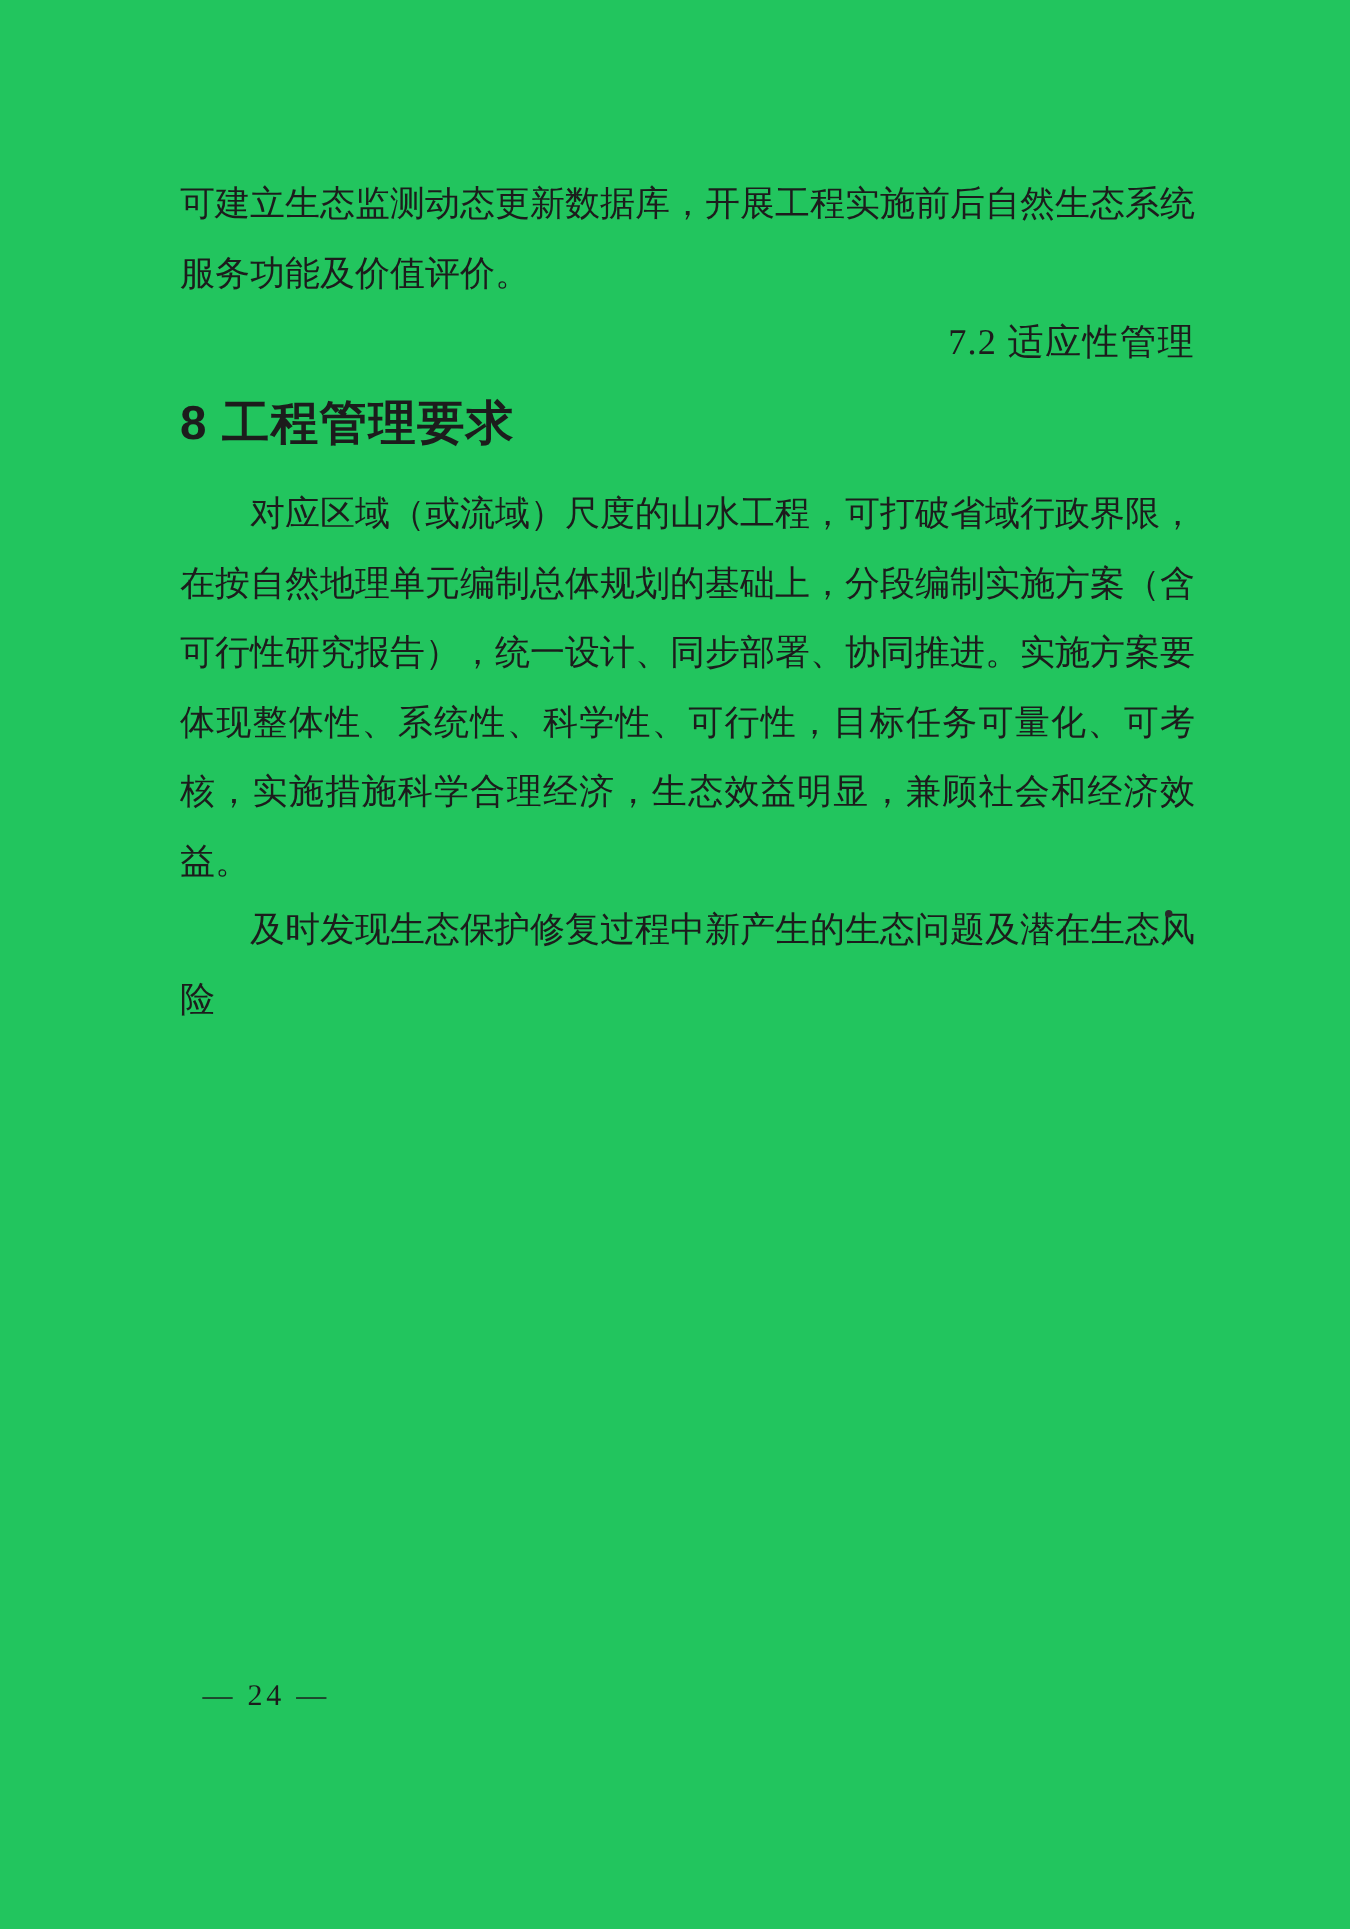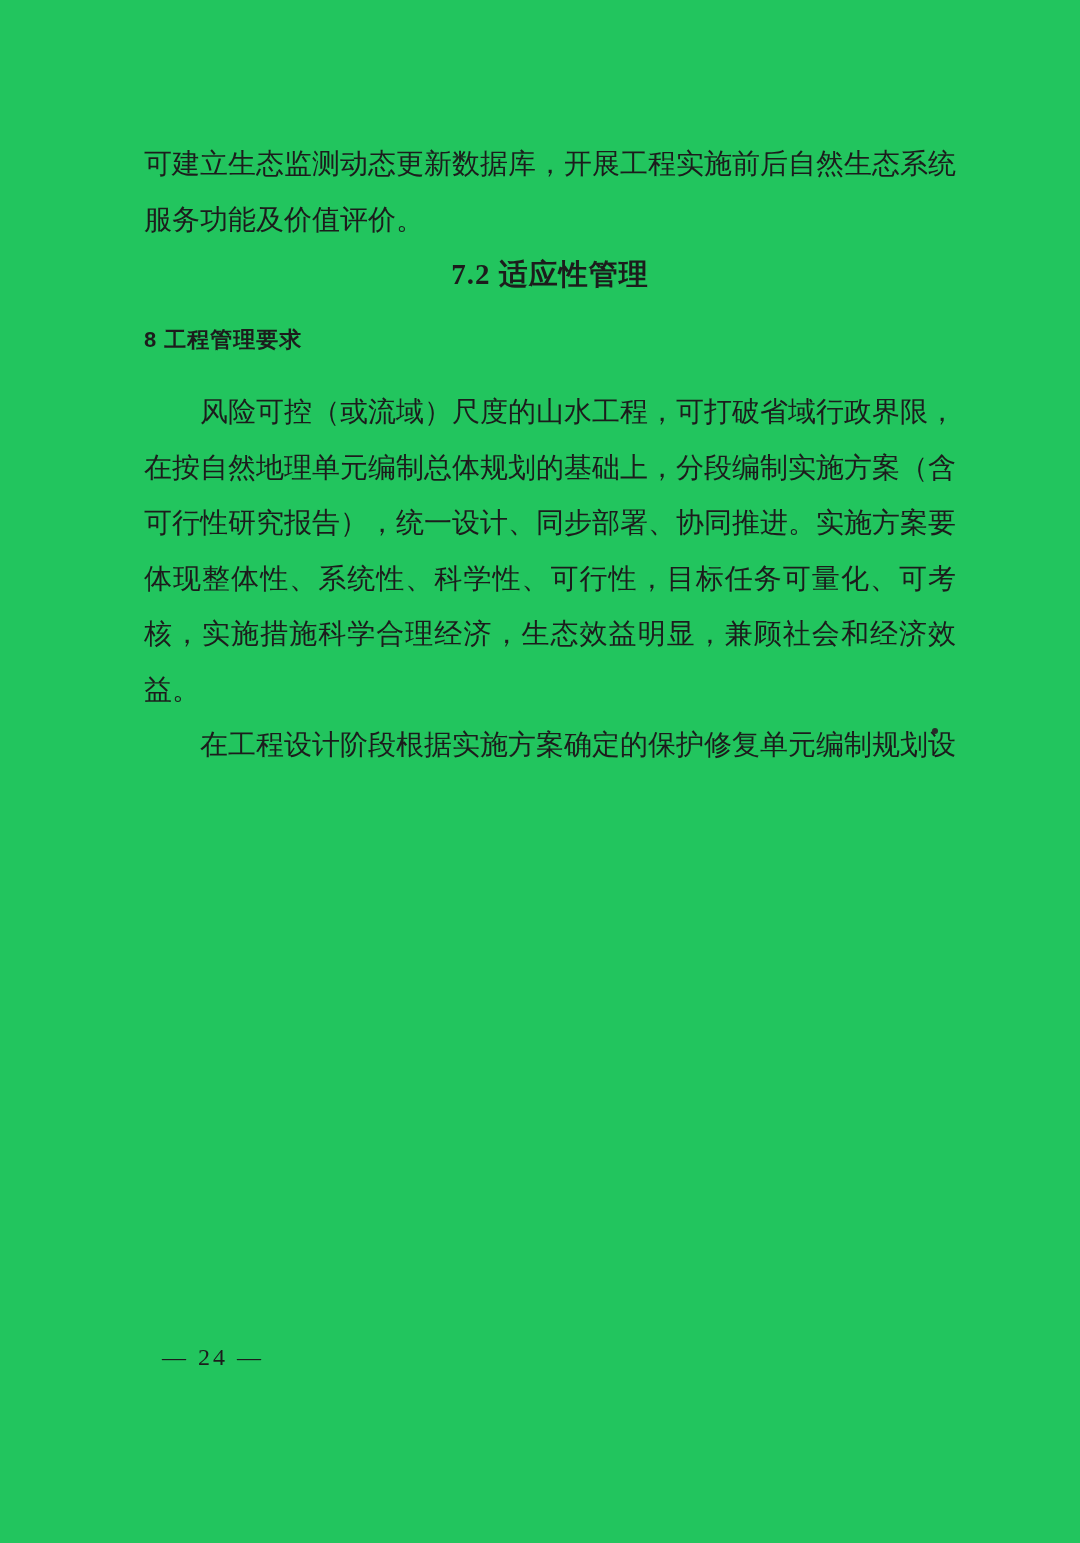--- a/index.html
+++ b/index.html
@@ -32,27 +32,27 @@
     padding: 0;
   }
   .body-par {
     font-weight: normal;
   }
   .indent {
     text-indent: 2em;
   }
   .h2 {
     font-size: 29px;
-    font-weight: bold;
-    text-align: center;
+    font-weight: normal;
+    text-align: right;
     letter-spacing: 1px;
   }
   .h1 {
     font-family: "Liberation Sans", "DejaVu Sans", sans-serif;
-    font-size: 22px;
+    font-size: 38px;
     font-weight: bold;
     text-align: left;
     margin: 9px 0 17px 0 !important;
     letter-spacing: 1px;
   }
   .footer {
     position: absolute;
     left: 162px;
     top: 1344px;
     color: #1c1c1c;
@@ -79,24 +79,24 @@
 
     <p class="body-par">可建立生态监测动态更新数据库，开展工程实施前后自然生态系统服务功能及价值评价。</p>
 
     <h3 class="h2">7.2 适应性管理</h3>
 
 
 
     <h2 class="h1">8 工程管理要求</h2>
 
 
-    <p class="body-par indent">风险可控（或流域）尺度的山水工程，可打破省域行政界限，在按自然地理单元编制总体规划的基础上，分段编制实施方案（含可行性研究报告），统一设计、同步部署、协同推进。实施方案要体现整体性、系统性、科学性、可行性，目标任务可量化、可考核，实施措施科学合理经济，生态效益明显，兼顾社会和经济效益。</p>
+    <p class="body-par indent">对应区域（或流域）尺度的山水工程，可打破省域行政界限，在按自然地理单元编制总体规划的基础上，分段编制实施方案（含可行性研究报告），统一设计、同步部署、协同推进。实施方案要体现整体性、系统性、科学性、可行性，目标任务可量化、可考核，实施措施科学合理经济，生态效益明显，兼顾社会和经济效益。</p>
 
 
-    <p class="body-par indent">在工程设计阶段根据实施方案确定的保护修复单元编制规划设</p>
+    <p class="body-par indent">及时发现生态保护修复过程中新产生的生态问题及潜在生态风险</p>
 
   </div>
 
   <span class="stray-dot"></span>
 
   <div class="footer">— 24 —</div>
 
 </div>
 
 </body></html>

